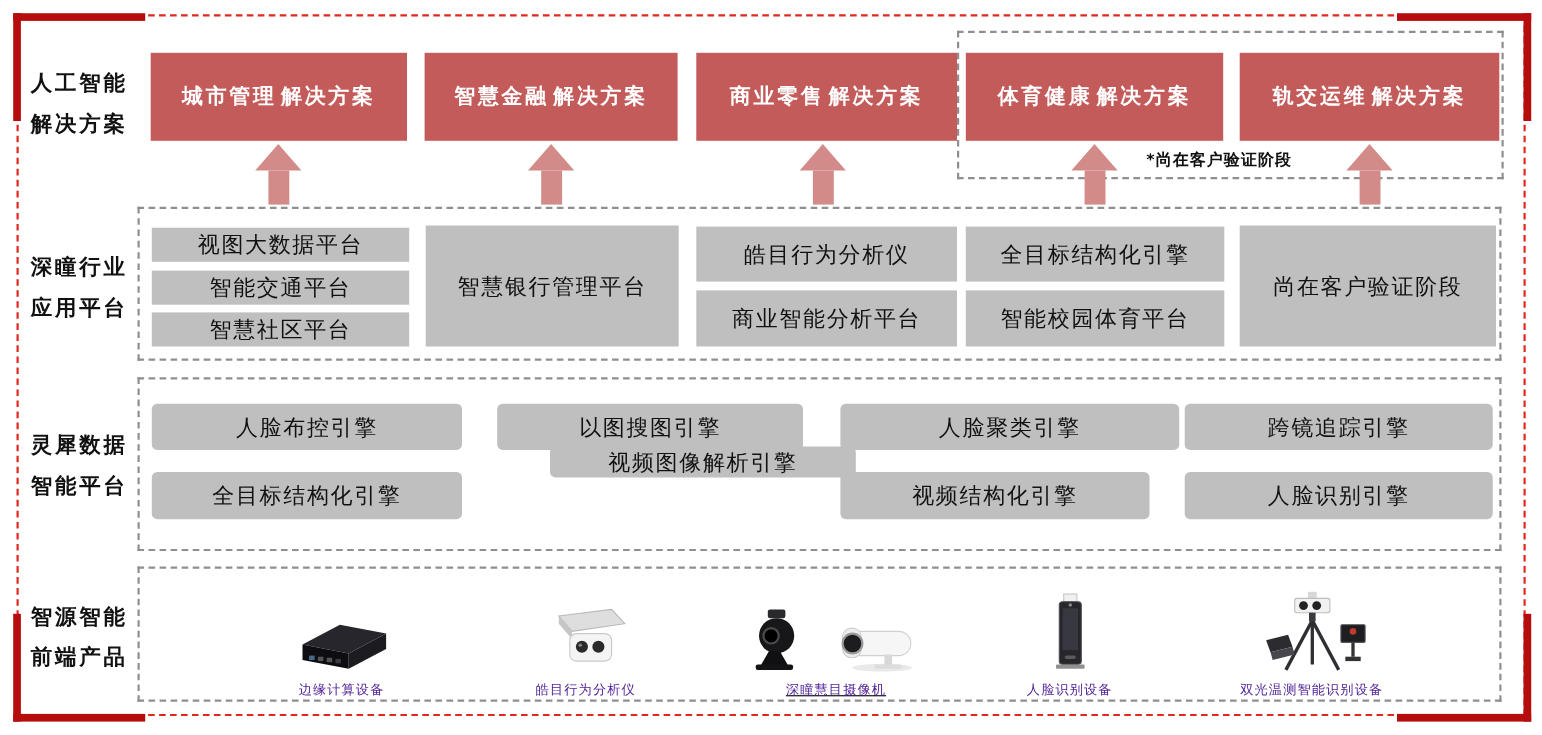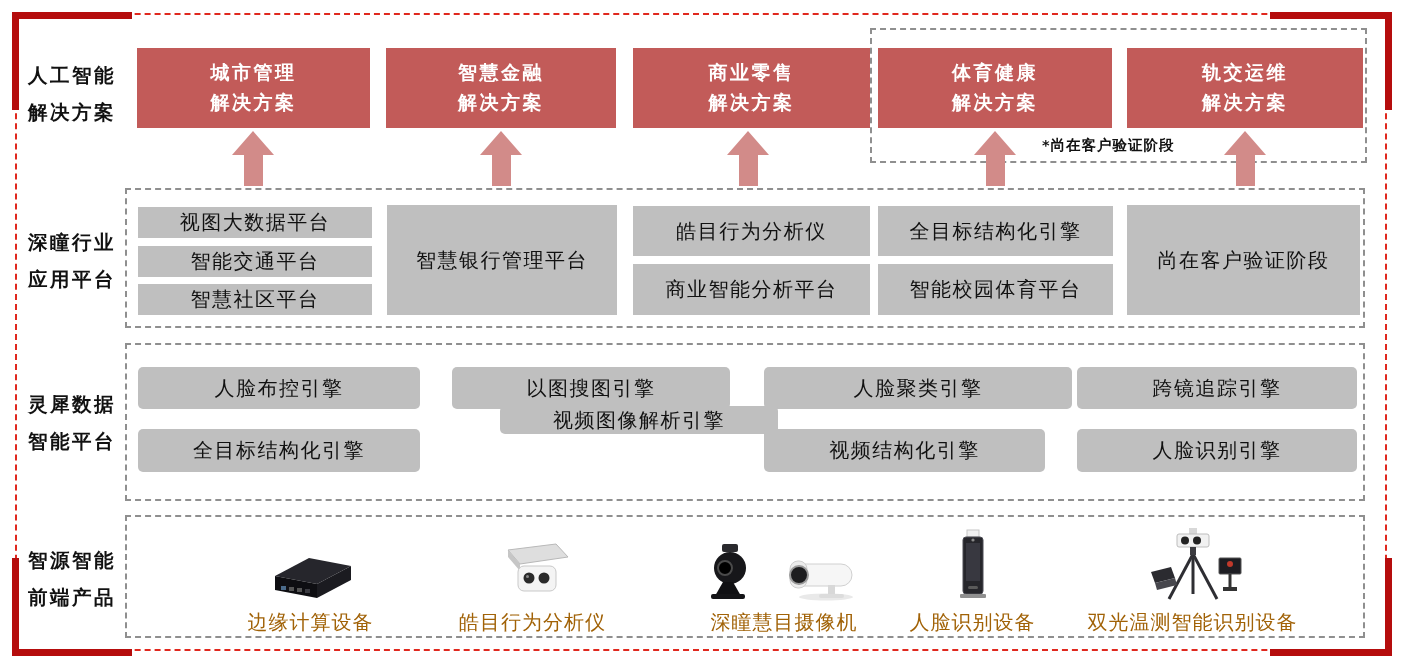--- a/index.html
+++ b/index.html
@@ -13,39 +13,39 @@
   .corner { z-index:2; border:0 solid #b50d0d; width:120px; height:98px; }
   .corner.tl { left:12px; top:12px; border-left-width:7px; border-top-width:7px; }
   .corner.tr { left:1270px; top:12px; width:122px; border-right-width:7px; border-top-width:7px; }
   .corner.bl { left:12px; top:558px; border-left-width:7px; border-bottom-width:7px; }
   .corner.br { left:1270px; top:558px; width:122px; border-right-width:7px; border-bottom-width:7px; }
 
   .side-label { left:28px; width:96px; font-weight:bold; font-size:19.5px;
     letter-spacing:2.5px; color:#111; line-height:37px; white-space:nowrap; z-index:3; }
 
   .solution-box { background:#c25b59; color:#fff; font-weight:bold; font-size:19px;
-    letter-spacing:2.5px; display:flex; flex-direction:column; align-items:center;
+    letter-spacing:2.5px; display:flex; align-items:center;
     justify-content:center; gap:4px; text-align:center; z-index:3; }
 
   .dash-box { border:2px dashed #8f8f8f; z-index:2; }
 
   .arrow { display:flex; flex-direction:column; align-items:center; z-index:4; }
   .arrow-head { width:0; height:0; border-left:21px solid transparent;
     border-right:21px solid transparent; border-bottom:24px solid #d28b89; }
   .arrow-shaft { width:19px; height:31px; background:#d28b89; }
 
   .gray-box { background:#bfbfbf; color:#111; display:flex; align-items:center;
     justify-content:center; letter-spacing:1.5px; font-size:20px; z-index:3; white-space:nowrap; }
   .engine-box { border-radius:5px; }
 
   .note { font-size:14.5px; font-weight:bold; letter-spacing:1px; color:#111; z-index:4; }
 
   .product { display:flex; flex-direction:column; align-items:center;
     justify-content:flex-end; gap:7px; height:116px; z-index:3; }
-  .product-label { font-size:20px; letter-spacing:1px; color:#a16207; white-space:nowrap; }
+  .product-label { font-size:12px; letter-spacing:1px; color:#4c1d95; white-space:nowrap; }
   .product-icon { display:flex; align-items:flex-end; justify-content:center; }
 </style>
 </head>
 <body>
 
 <div class="abs red-dash-frame"></div>
 <div class="abs corner tl"></div>
 <div class="abs corner tr"></div>
 <div class="abs corner bl"></div>
 <div class="abs corner br"></div>
@@ -165,21 +165,21 @@
       <polygon points="16,10 28,24 28,31 16,17" fill="#c6c6c6"></polygon>
       <rect x="26" y="26" width="38" height="25" rx="6" fill="#f4f4f4" stroke="#c9c9c9"></rect>
       <circle cx="37" cy="38" r="5.5" fill="#2a2a2a"></circle>
       <circle cx="52" cy="38" r="5.5" fill="#2a2a2a"></circle>
       <circle cx="35.5" cy="36.5" r="1.5" fill="#888"></circle>
     </svg>
   </div>
   <div class="product-label">皓目行为分析仪</div>
 </div>
 
-<div class="abs product" style="left:684px; top:520px; width:200px;">
+<div class="abs product" style="left:660px; top:520px; width:200px;text-decoration:underline;">
   <div class="product-icon">
     <svg width="168" height="60" viewBox="0 0 168 60">
       <rect x="22" y="2" width="16" height="8" rx="2" fill="#2a2a2e"></rect>
       <circle cx="30" cy="26" r="16" fill="#17171a"></circle>
       <circle cx="25" cy="26" r="7" fill="#000" stroke="#4a4a4a" stroke-width="2"></circle>
       <path d="M33 40 L41 54 L15 54 L23 40 Z" fill="#101013"></path>
       <rect x="11" y="52" width="34" height="5" rx="2" fill="#141417"></rect>
       <ellipse cx="126" cy="55" rx="27" ry="3.5" fill="#e9e9e9"></ellipse>
       <rect x="92" y="22" width="60" height="22" rx="11" fill="#f6f6f6" stroke="#d0d0d0"></rect>
       <rect x="90" y="19" width="17" height="27" rx="8" fill="#ececec" stroke="#cfcfcf"></rect>

